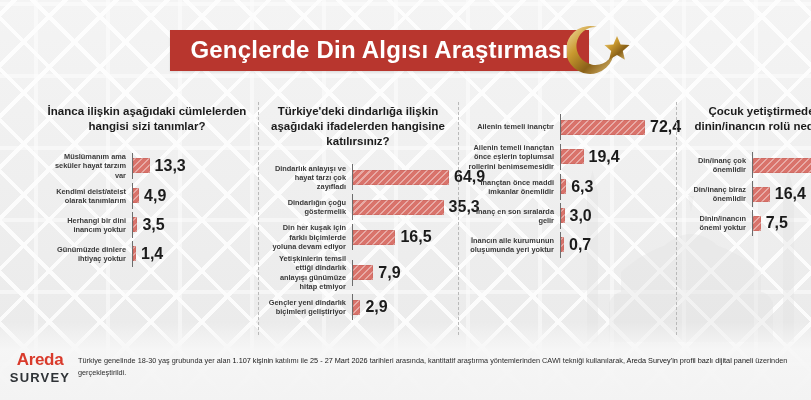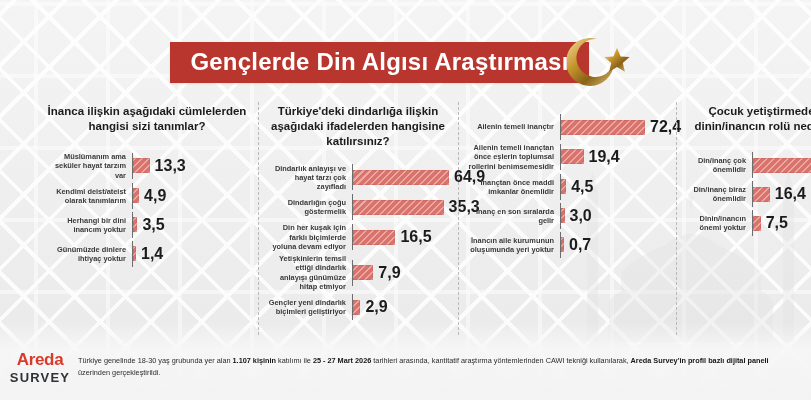--- a/index.html
+++ b/index.html
@@ -41,21 +41,21 @@
     position:absolute;right:-10px;bottom:28px;
     width:260px;height:220px;opacity:.45;
   }
   #bg-ground{
     position:absolute;left:0;right:0;bottom:0;height:78px;
     background:linear-gradient(180deg,rgba(245,245,245,.0) 0%,rgba(247,247,247,.9) 35%,#f3f3f3 100%);
   }
 
   
   #header{
-    position:absolute;left:0;right:0;top:34px;height:56px;
+    position:absolute;left:0;right:0;top:22px;height:56px;
     display:flex;align-items:center;justify-content:center;
   }
   #title-banner{
     background:#b8362e;
     color:#ffffff;
     font-size:24px;font-weight:bold;
     letter-spacing:.2px;
     padding:8px 20px 9px 20px;
     line-height:1;
     white-space:nowrap;
@@ -159,21 +159,21 @@
     letter-spacing:-.3px;line-height:1;
   }
   #logo-sub{
     font-size:13px;font-weight:bold;color:#2f3337;
     letter-spacing:1.2px;line-height:1;margin-top:3px;
   }
   #note{
     position:absolute;left:78px;right:14px;bottom:22px;
     font-size:7.3px;color:#2b2b2b;line-height:1.55;
   }
-  #note b{font-weight:bold;color:#161616;text-align:center;}
+  #note b{font-weight:normal;color:#161616;text-align:center;}
 </style>
 </head>
 <body>
 
 <div id="bg">
   <div id="bg-lattice"></div>
   <svg id="bg-mosque" viewBox="0 0 260 220">
     <g fill="#e3e3e3" opacity="0.9">
       <rect x="26" y="40" width="11" height="150"></rect>
       <path d="M26 40 L31.5 18 L37 40 Z"></path>
@@ -292,21 +292,21 @@
           <div class="lbl">Ailenin temeli inançtan önce eşlerin toplumsal rollerini benimsemesidir</div>
           <div class="barwrap">
             <div class="bar" style="width: 22.5px;"></div>
             <div class="val">19,4</div>
           </div>
         </div>
         <div class="row">
           <div class="lbl">İnançtan önce maddi imkanlar önemlidir</div>
           <div class="barwrap">
             <div class="bar" style="width: 5.2px;"></div>
-            <div class="val">4,5</div>
+            <div class="val">6,3</div>
           </div>
         </div>
         <div class="row">
           <div class="lbl">İnanç en son sıralarda gelir</div>
           <div class="barwrap">
             <div class="bar" style="width: 3.5px;"></div>
             <div class="val">3,0</div>
           </div>
         </div>
         <div class="row">

